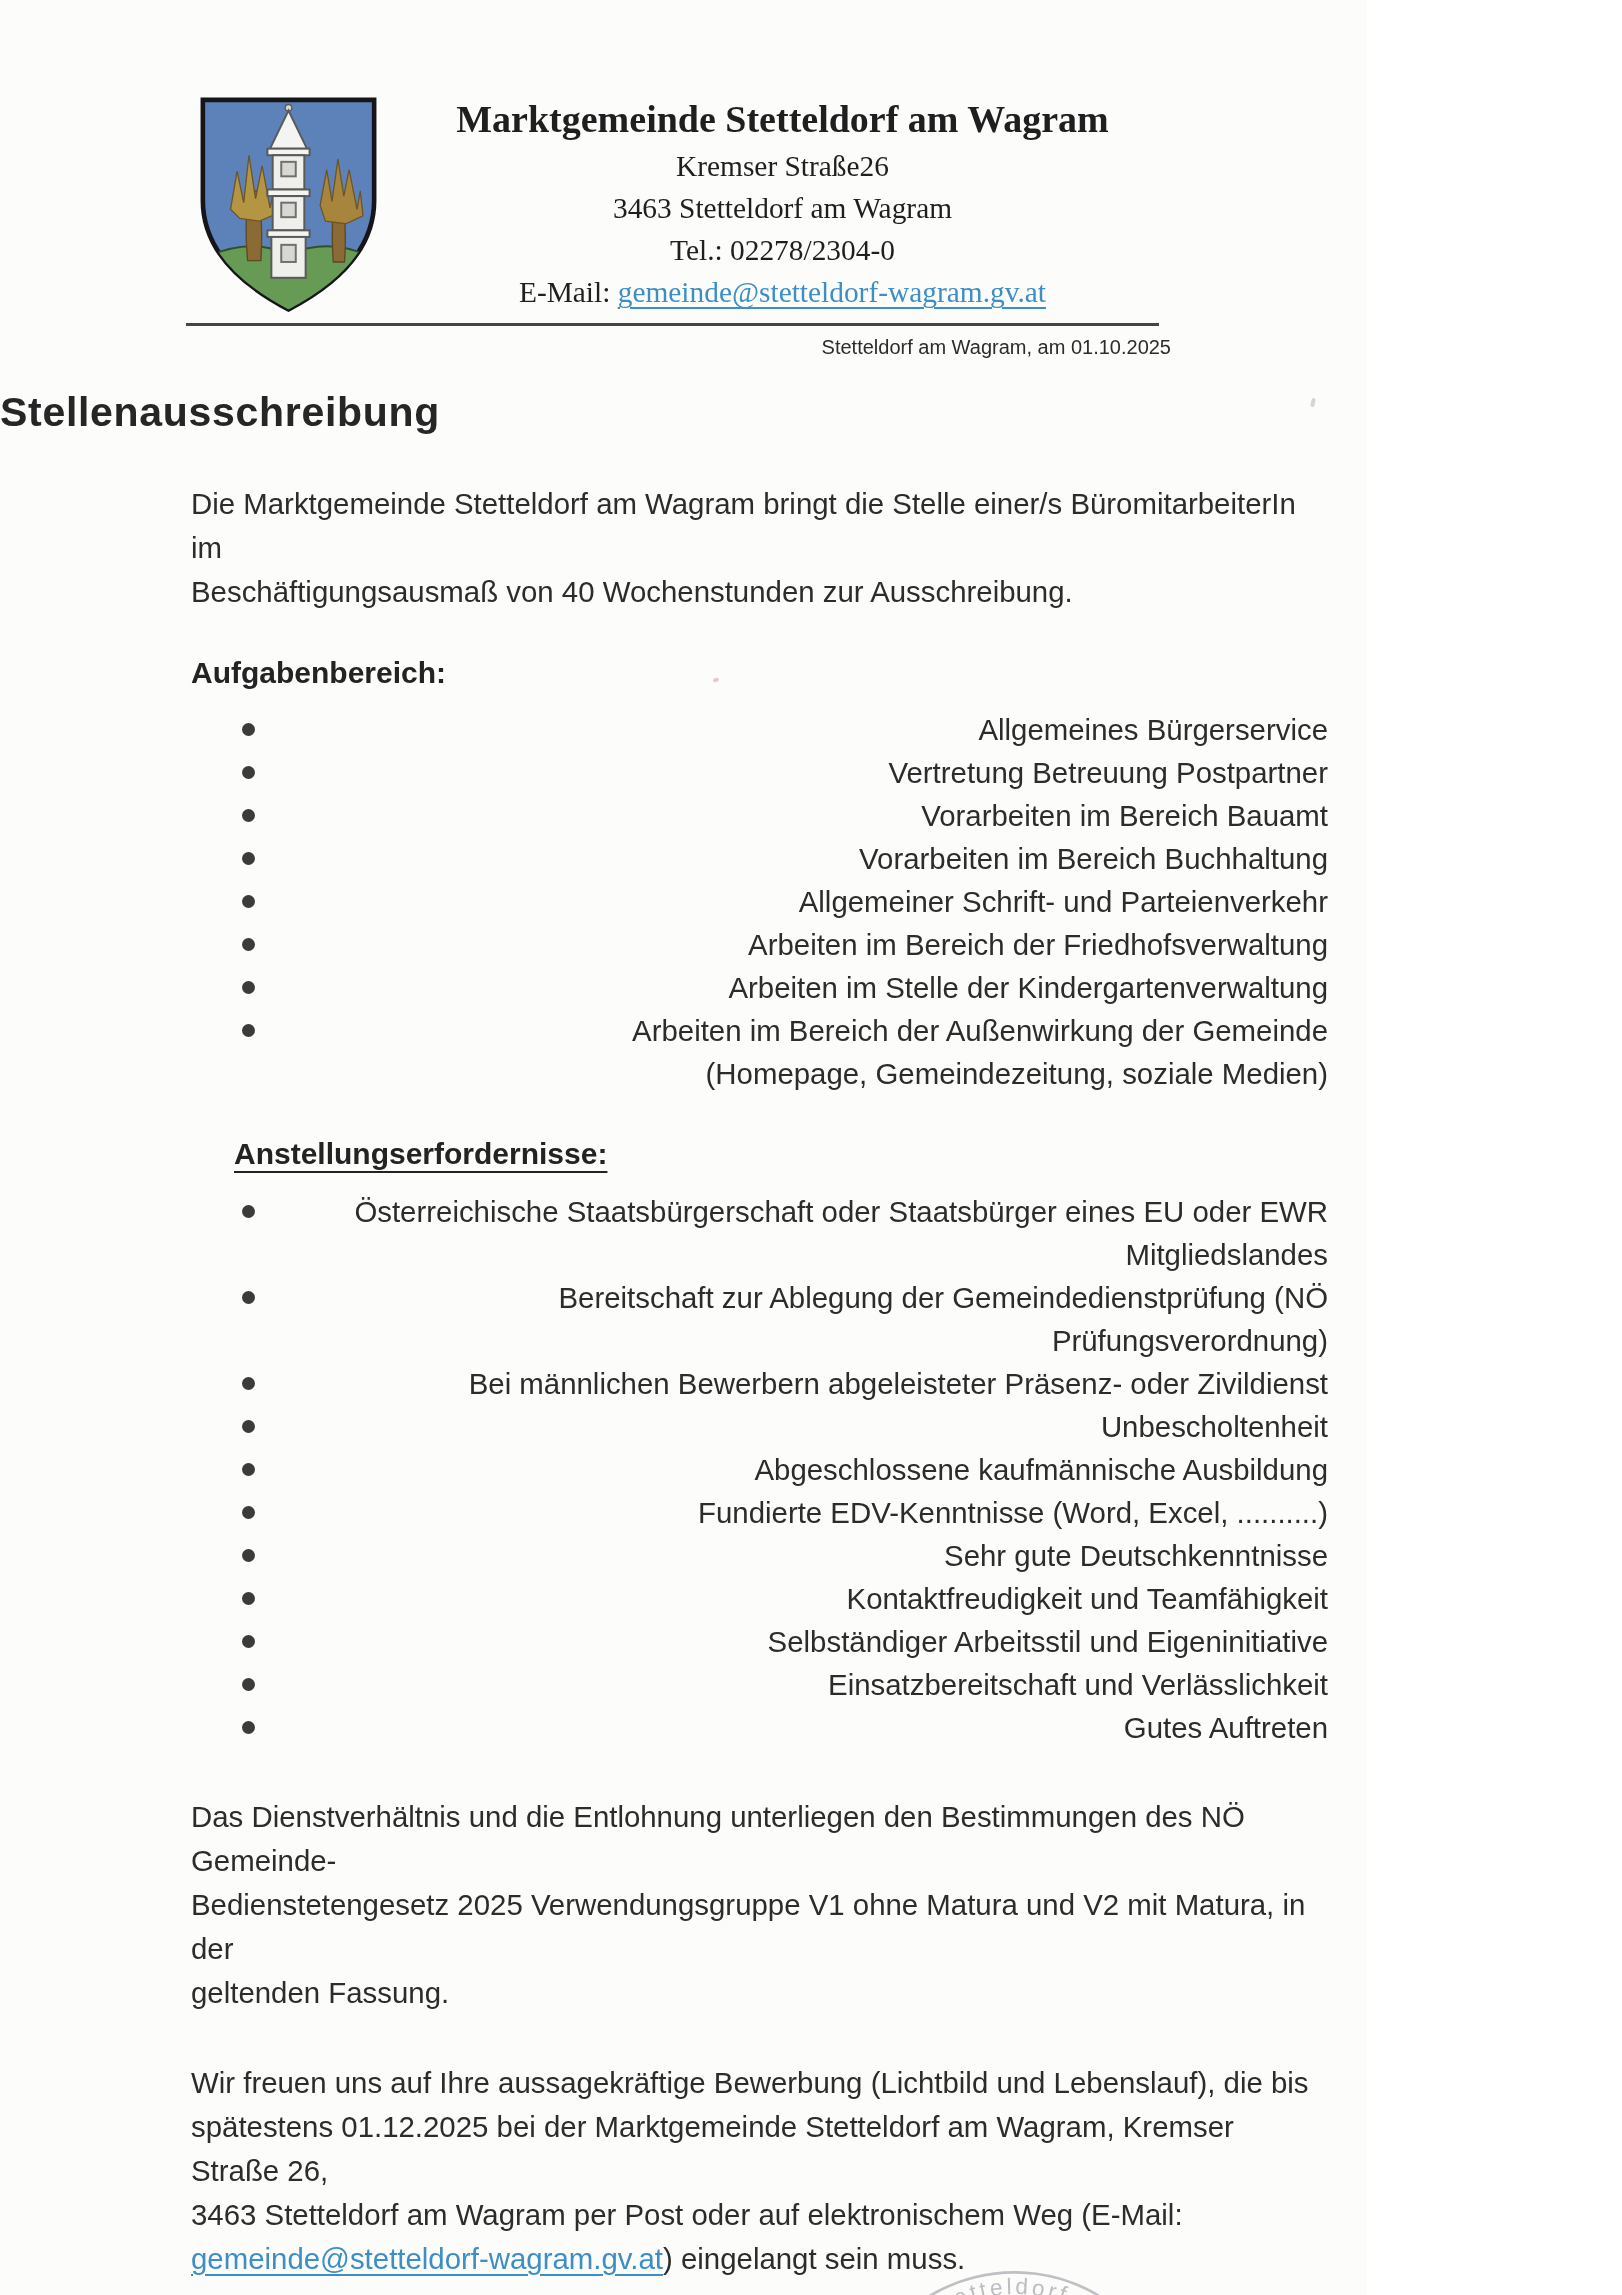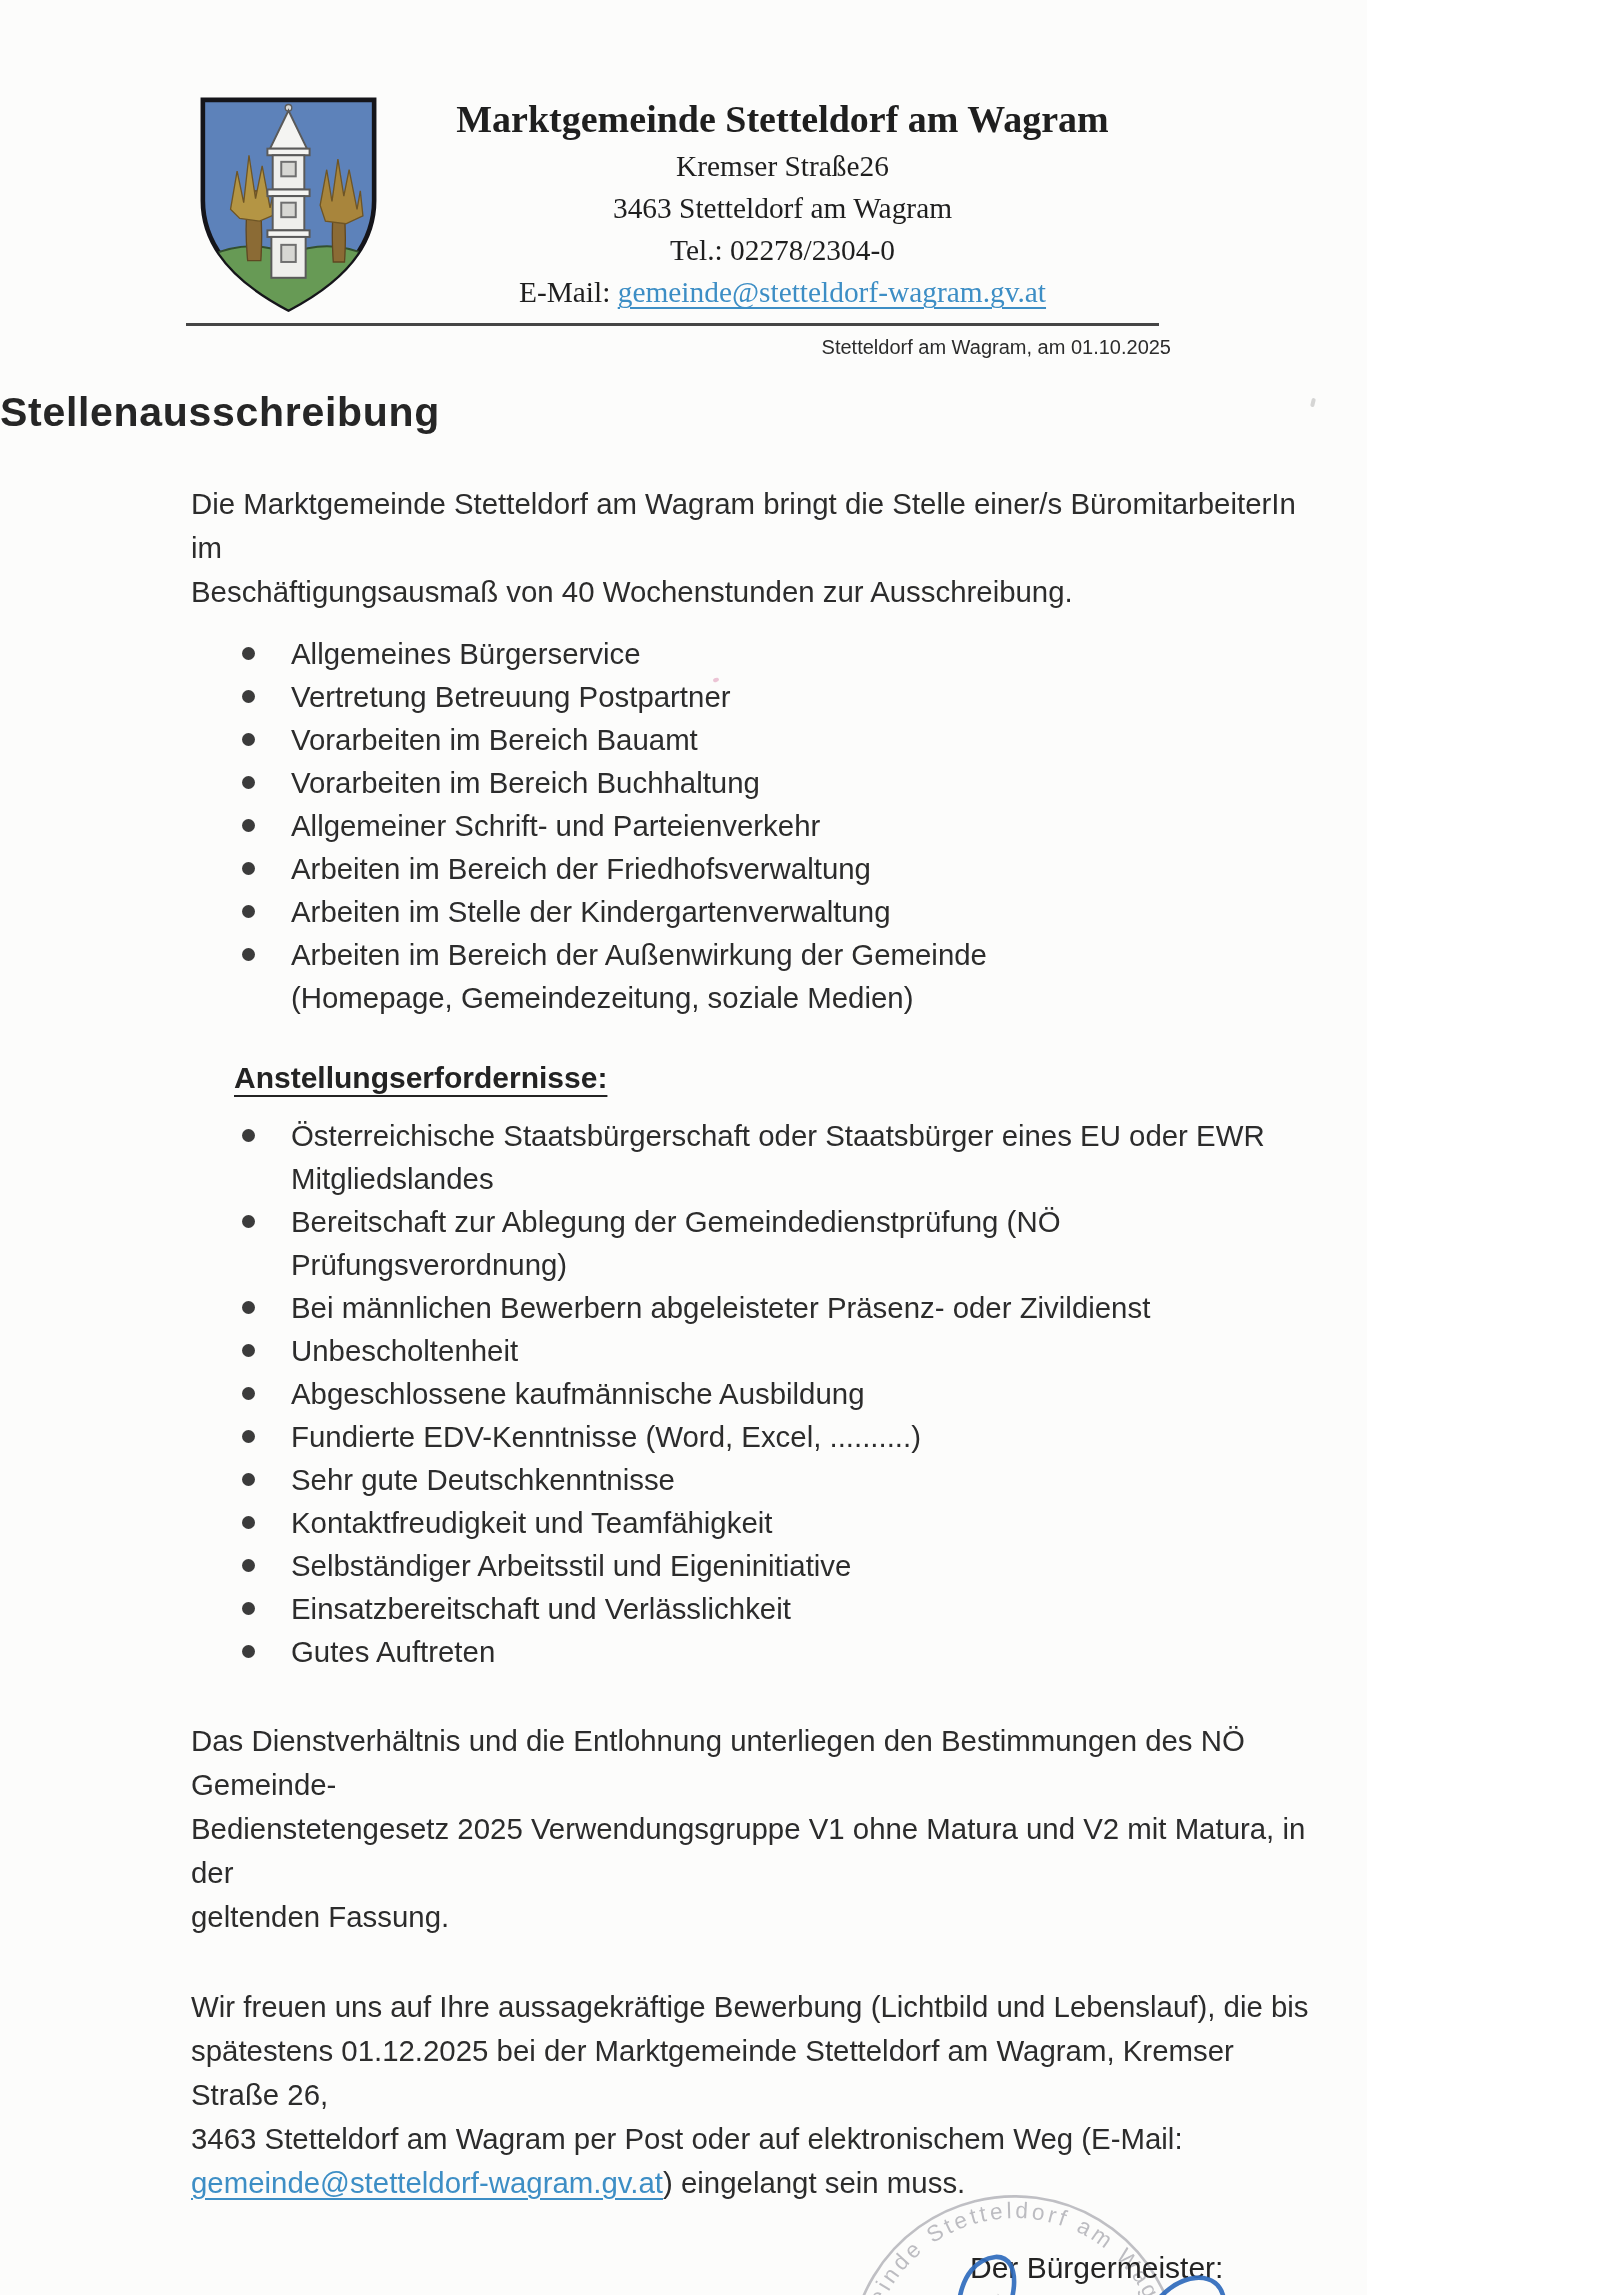--- a/index.html
+++ b/index.html
@@ -50,21 +50,21 @@
     margin:42px 39px 0 191px;
     font-size:30px;font-weight:bold;color:#232323;
   }
   .sec-heading.underlined{
     margin-left:234px;
     text-decoration:underline;
     text-decoration-thickness:2px;
     text-underline-offset:6.5px;
   }
   ul.blist{
-    list-style:none;margin:18.3px 39px 0 191px;padding:0;
+    list-style:none;margin:18.3px 39px 0 191px;padding:0;text-align:right;
   }
   ul.blist li{
     position:relative;padding-left:100px;
     font-size:29.4px;line-height:43px;color:#2c2c2c;
   }
   ul.blist li::before{
     content:"";position:absolute;left:51px;top:15px;
     width:13px;height:13px;border-radius:50%;background:#3b3b3b;
   }
   
@@ -144,20 +144,21 @@
 
   <hr class="rule">
 
   <div class="date-line">Stetteldorf am Wagram, am 01.10.2025</div>
 
   <div class="doc-title">Stellenausschreibung</div>
 
   <div class="para pre">Die Marktgemeinde Stetteldorf am Wagram bringt die Stelle einer/s BüromitarbeiterIn im
 Beschäftigungsausmaß von 40 Wochenstunden zur Ausschreibung.</div>
 
+  <div class="sec-heading">Aufgabenbereich:</div>
 
   <ul class="blist">
     <li><span class="pre">Allgemeines Bürgerservice</span></li>
     <li><span class="pre">Vertretung Betreuung Postpartner</span></li>
     <li><span class="pre">Vorarbeiten im Bereich Bauamt</span></li>
     <li><span class="pre">Vorarbeiten im Bereich Buchhaltung</span></li>
     <li><span class="pre">Allgemeiner Schrift- und Parteienverkehr</span></li>
     <li><span class="pre">Arbeiten im Bereich der Friedhofsverwaltung</span></li>
     <li><span class="pre">Arbeiten im Stelle der Kindergartenverwaltung</span></li>
     <li><span class="pre">Arbeiten im Bereich der Außenwirkung der Gemeinde

